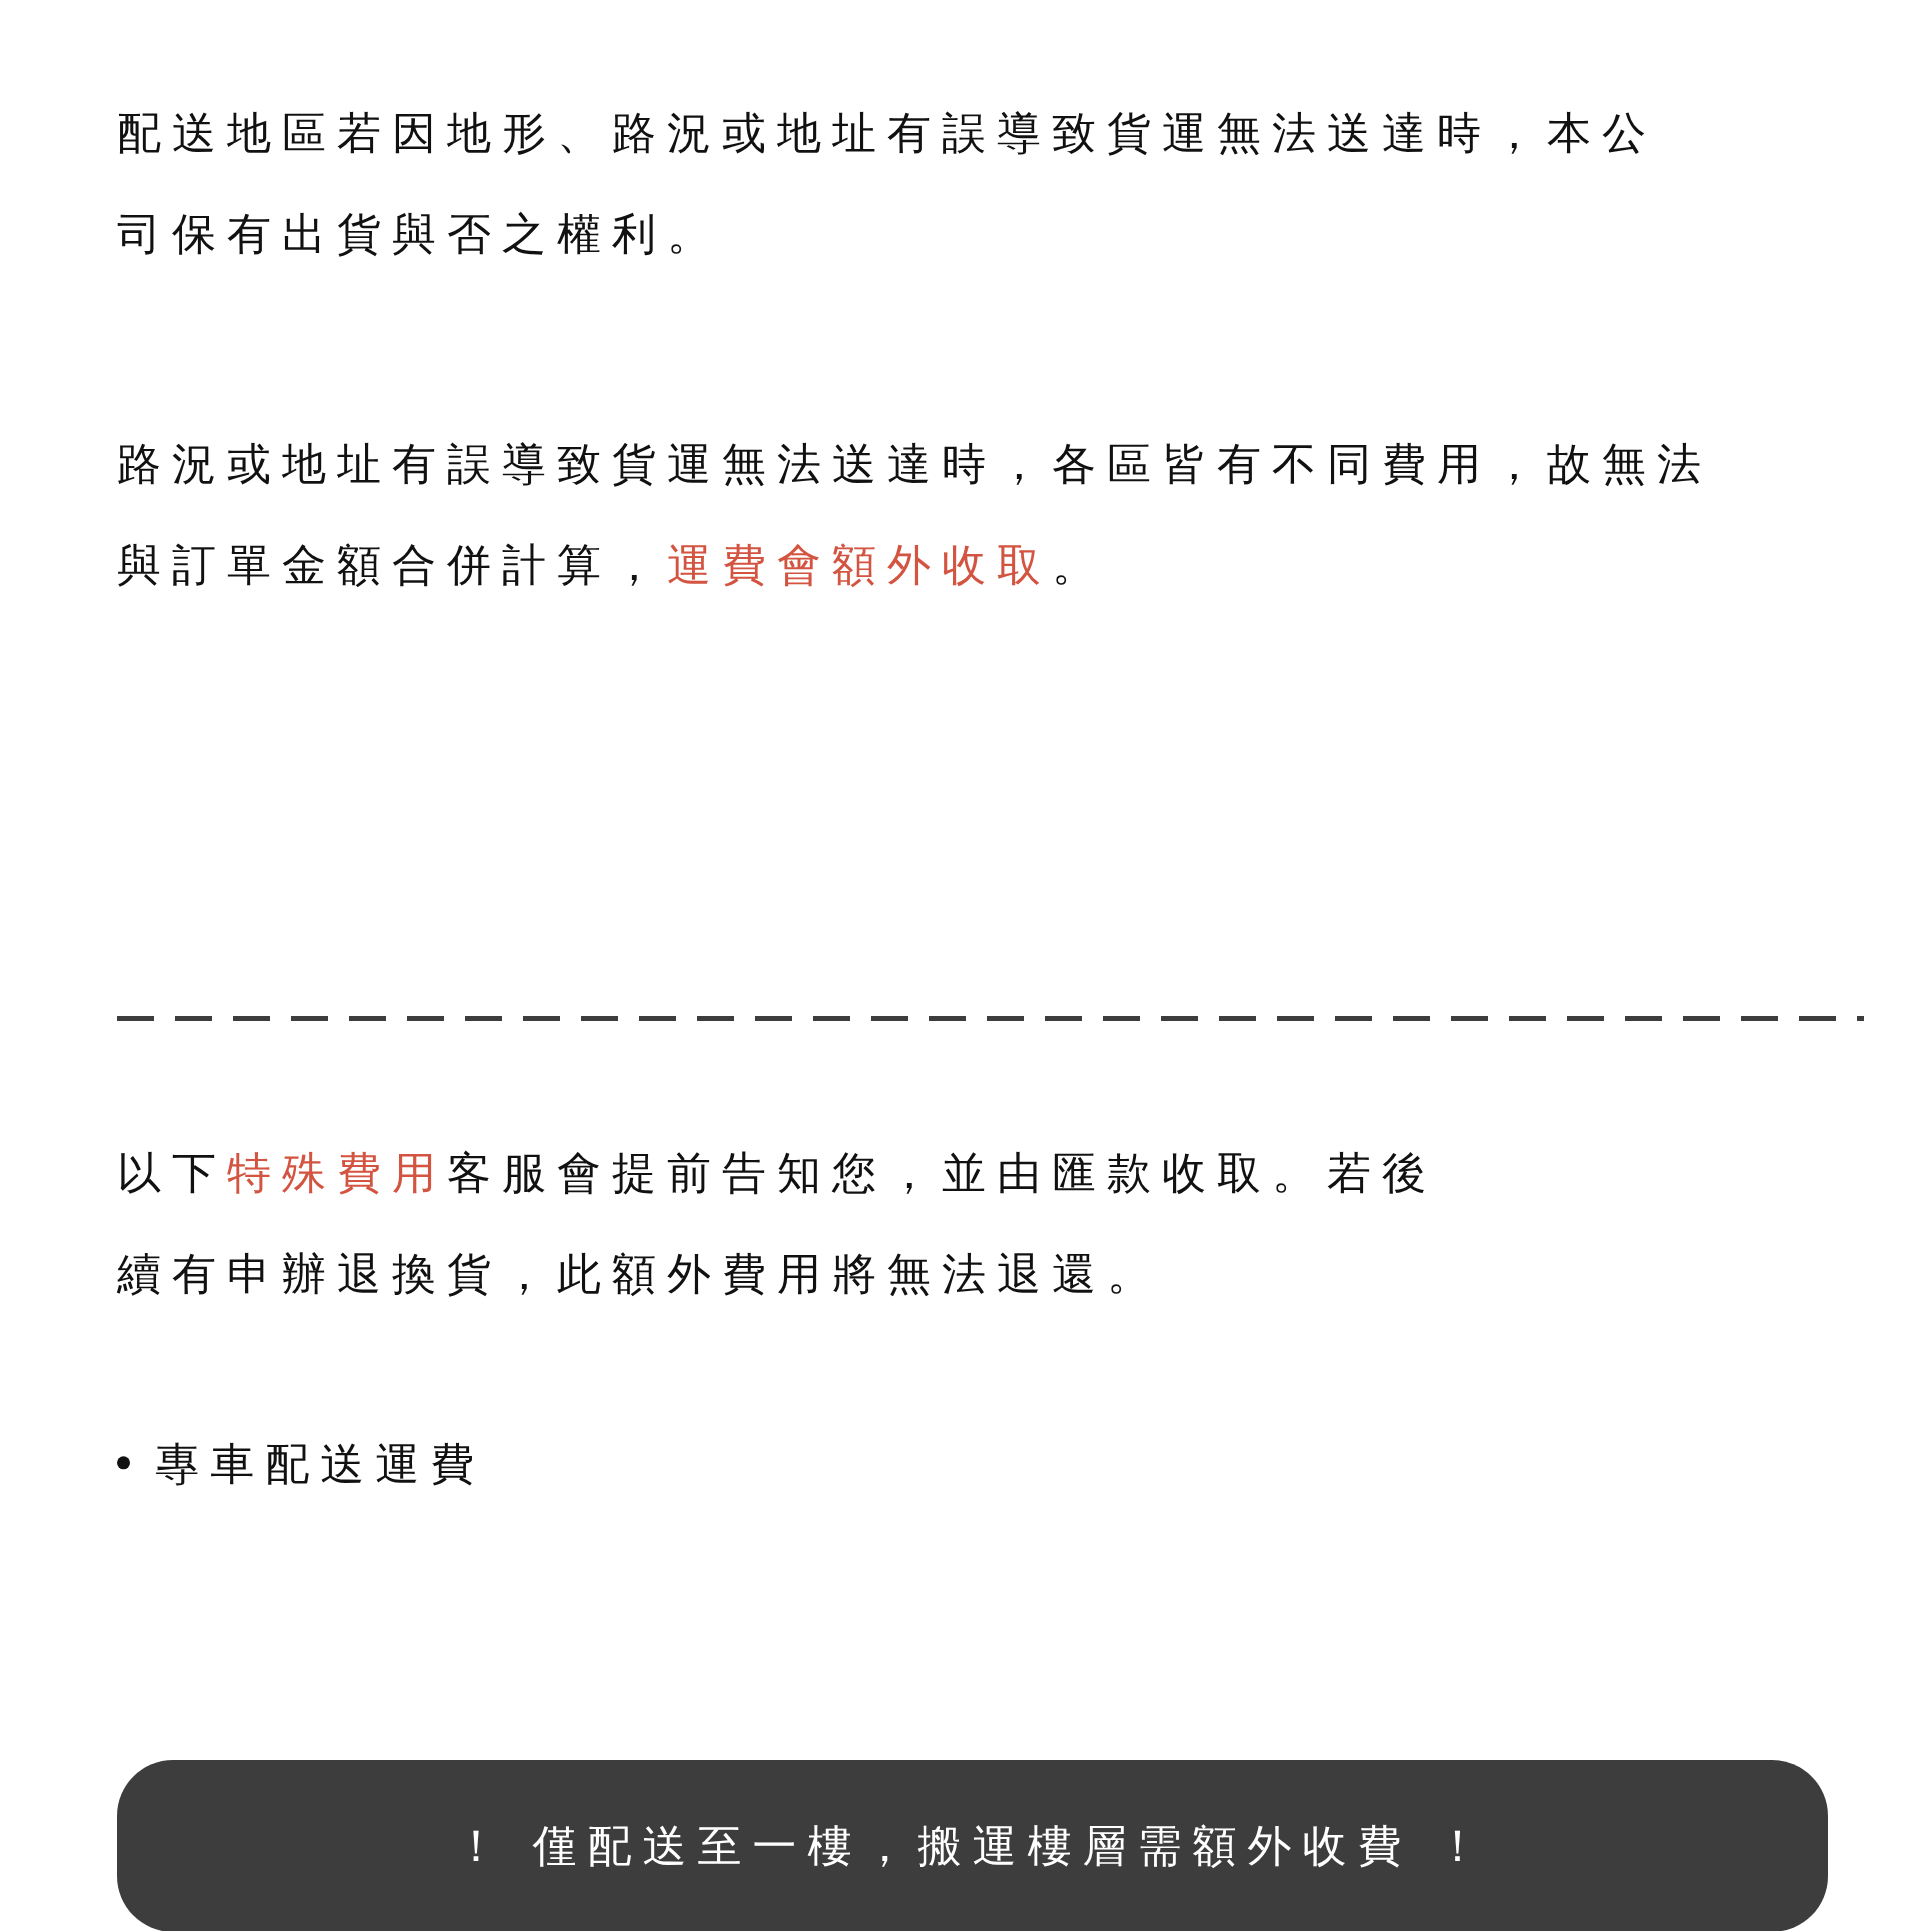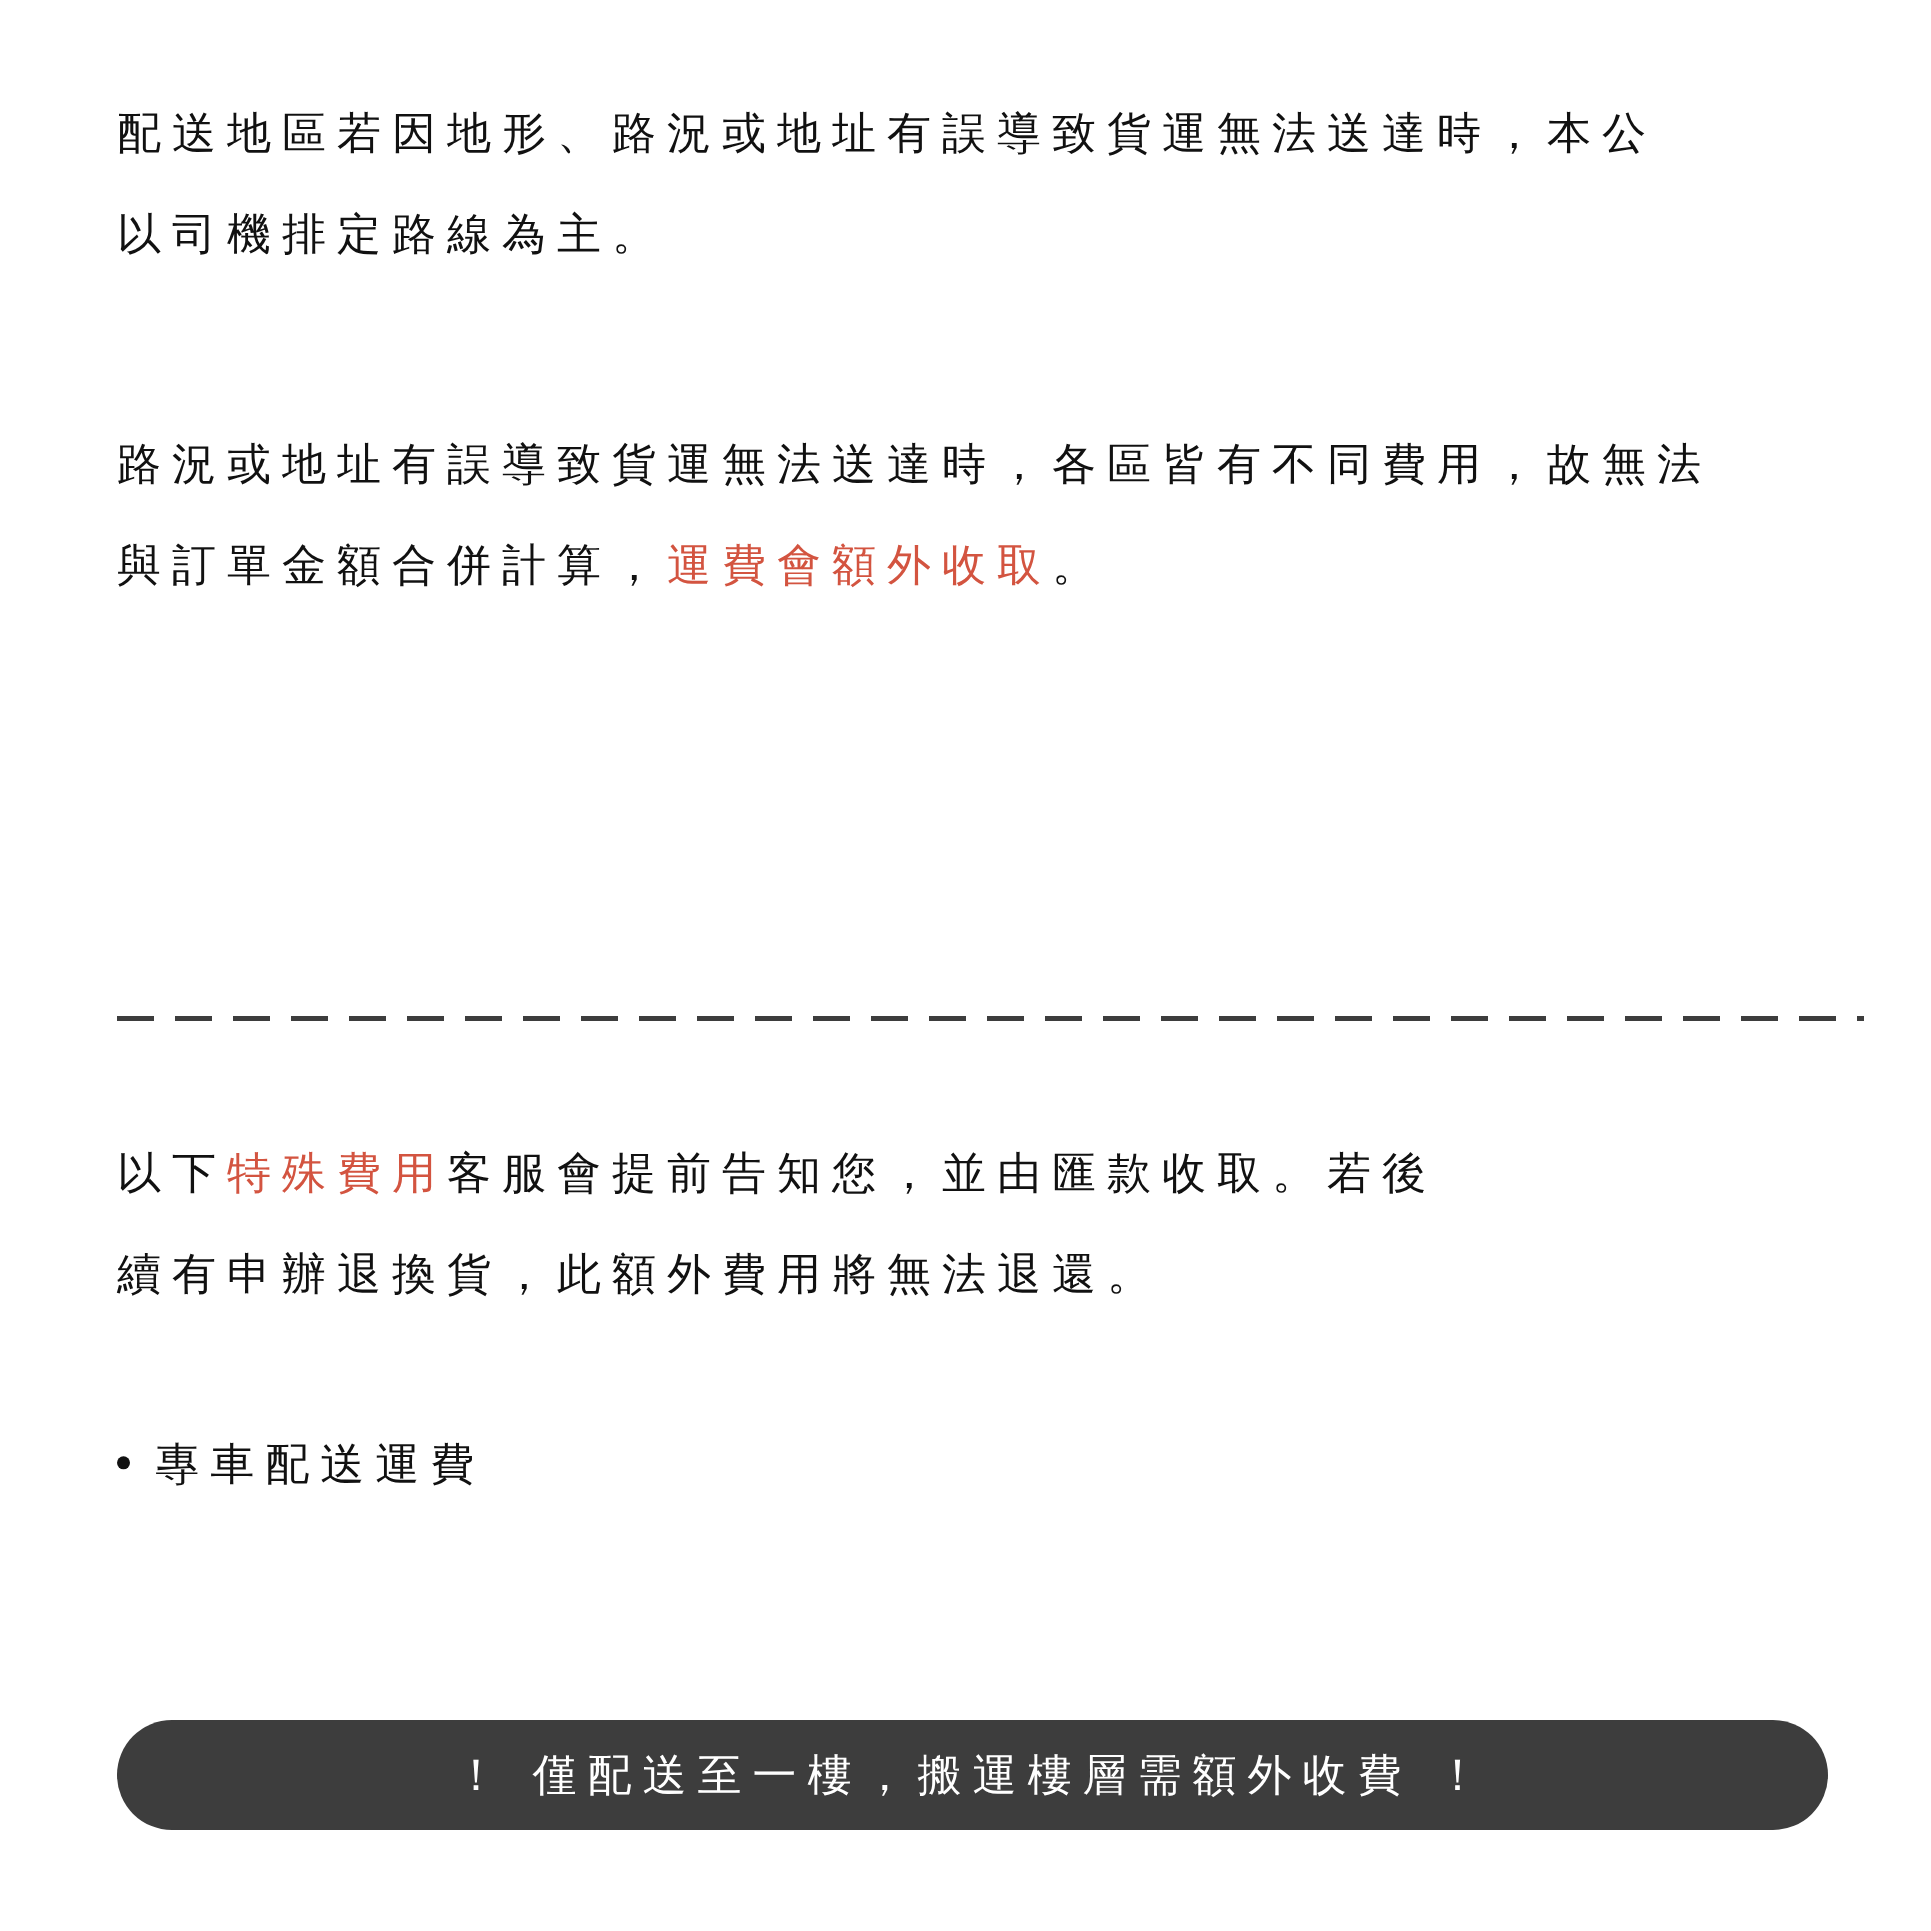--- a/index.html
+++ b/index.html
@@ -58,23 +58,23 @@
     height:13.2px;
     border-radius:50%;
     background:var(--text);
     margin-right:25px;
     vertical-align:middle;
     transform:translateY(-4.7px);
   }
   .pill{
     position:absolute;
     left:117px;
-    top:1720px;
+    top:1760px;
     width:1711px;
-    height:110px;
+    height:172px;
     background:var(--pill-bg);
     border-radius:56px;
     display:flex;
     align-items:center;
     justify-content:center;
   }
   .pill-label{
     color:var(--pill-text);
     white-space:nowrap;
     letter-spacing:11px;
@@ -83,21 +83,21 @@
 </head>
 <body>
 
 <div class="page">
 
   <section class="para" style="top:82px">
     <div class="line">
       <span class="seg">配送地區若因地形、路況或地址有誤導致貨運無法送達時，本公</span>
     </div>
     <div class="line">
-      <span class="seg">以司機排定路線為主。</span>
+      <span class="seg">司保有出貨與否之權利。</span>
     </div>
   </section>
 
   <section class="para" style="top:413px">
     <div class="line">
       <span class="seg">路況或地址有誤導致貨運無法送達時，各區皆有不同費用，故無法</span>
     </div>
     <div class="line">
       <span class="seg">與訂單金額合併計算，</span><span class="seg accent">運費會額外收取</span><span class="seg">。</span>
     </div>

